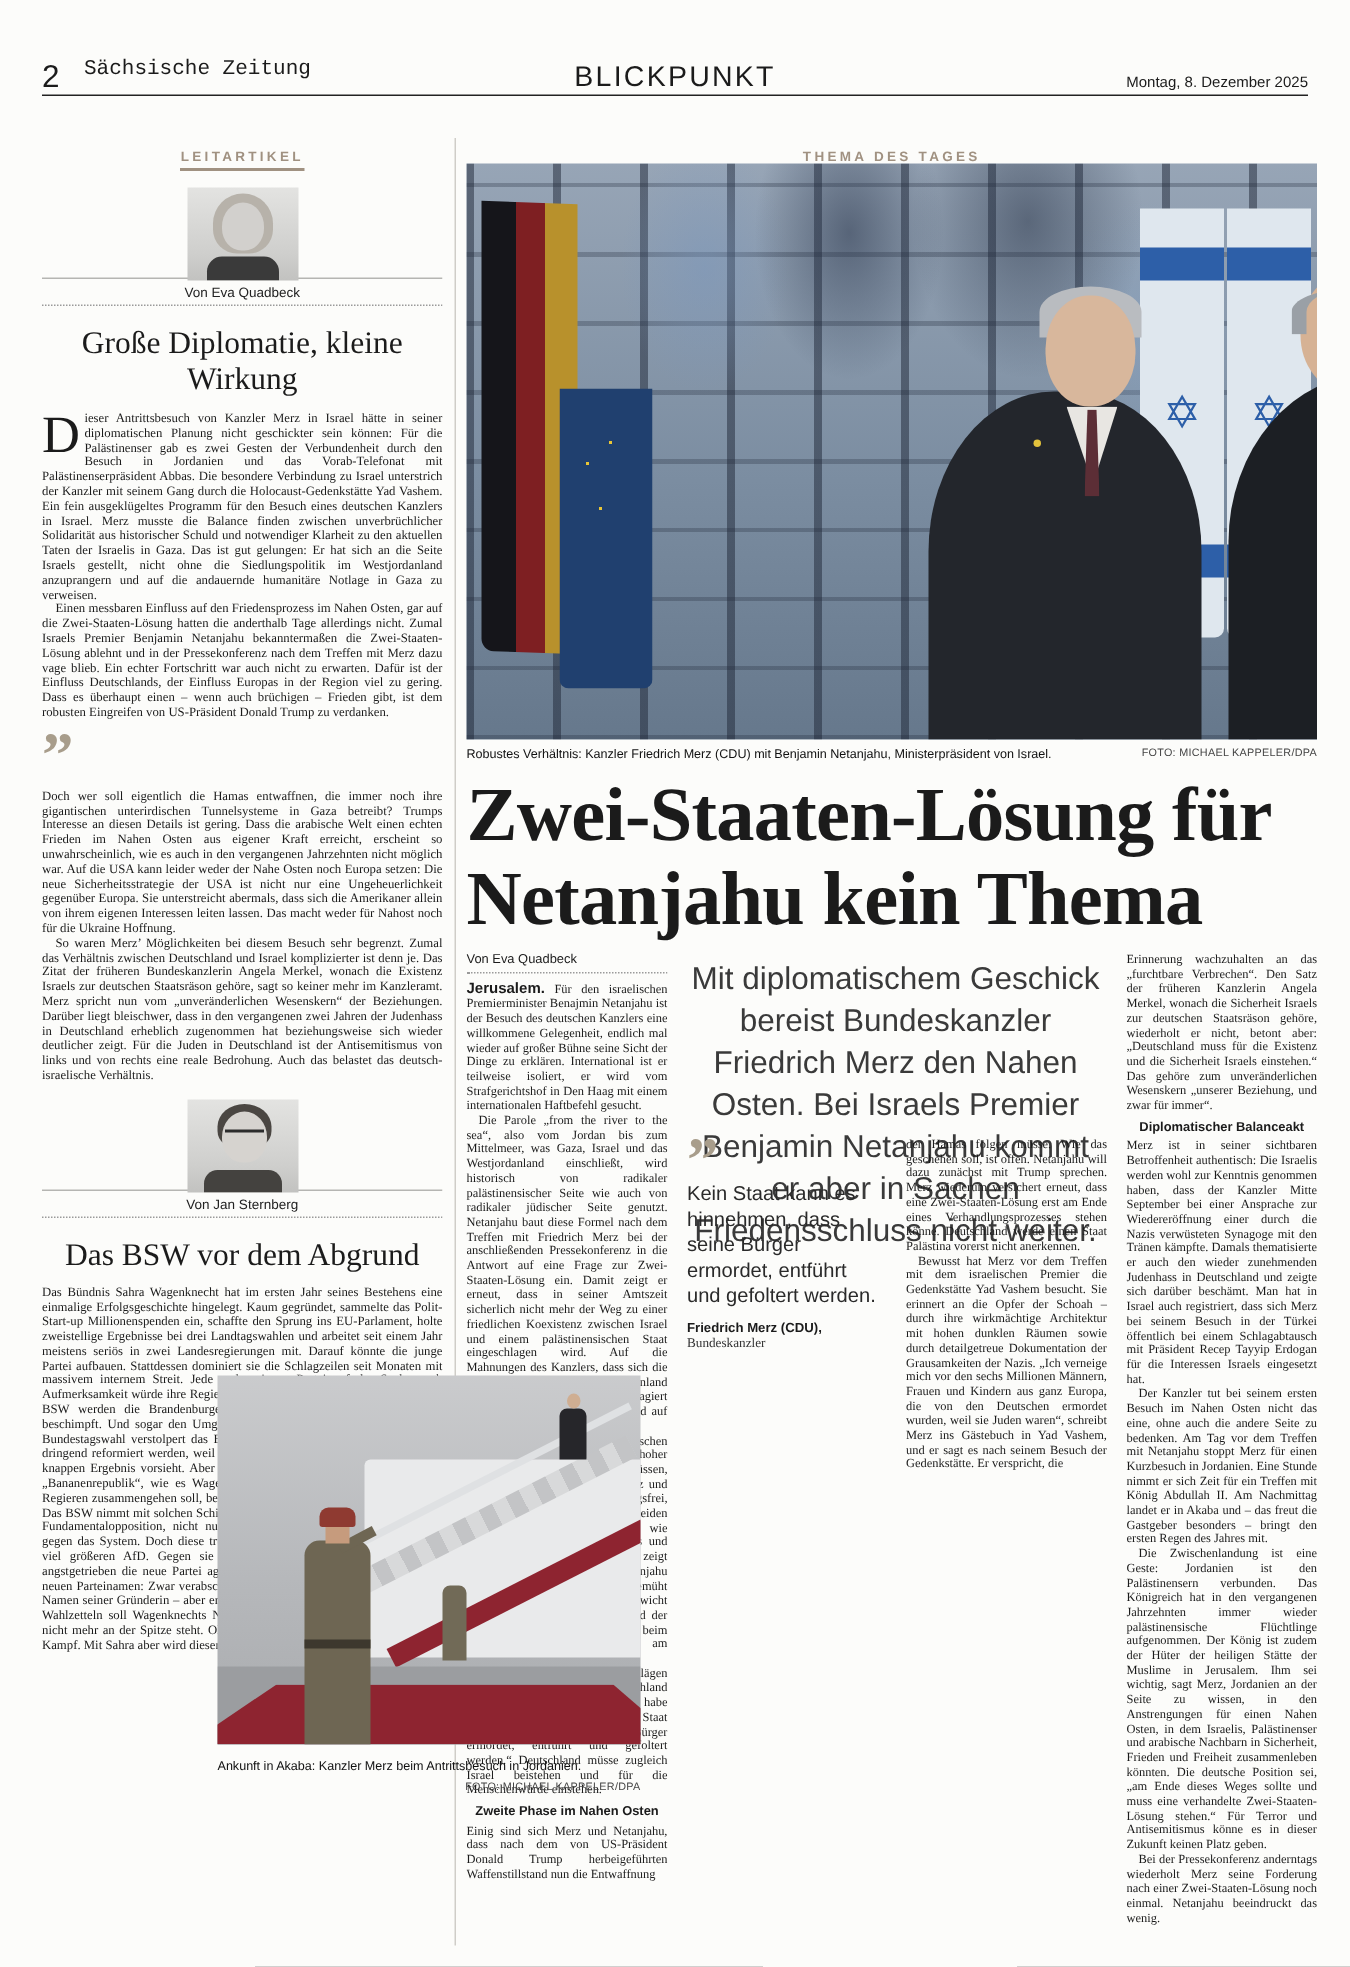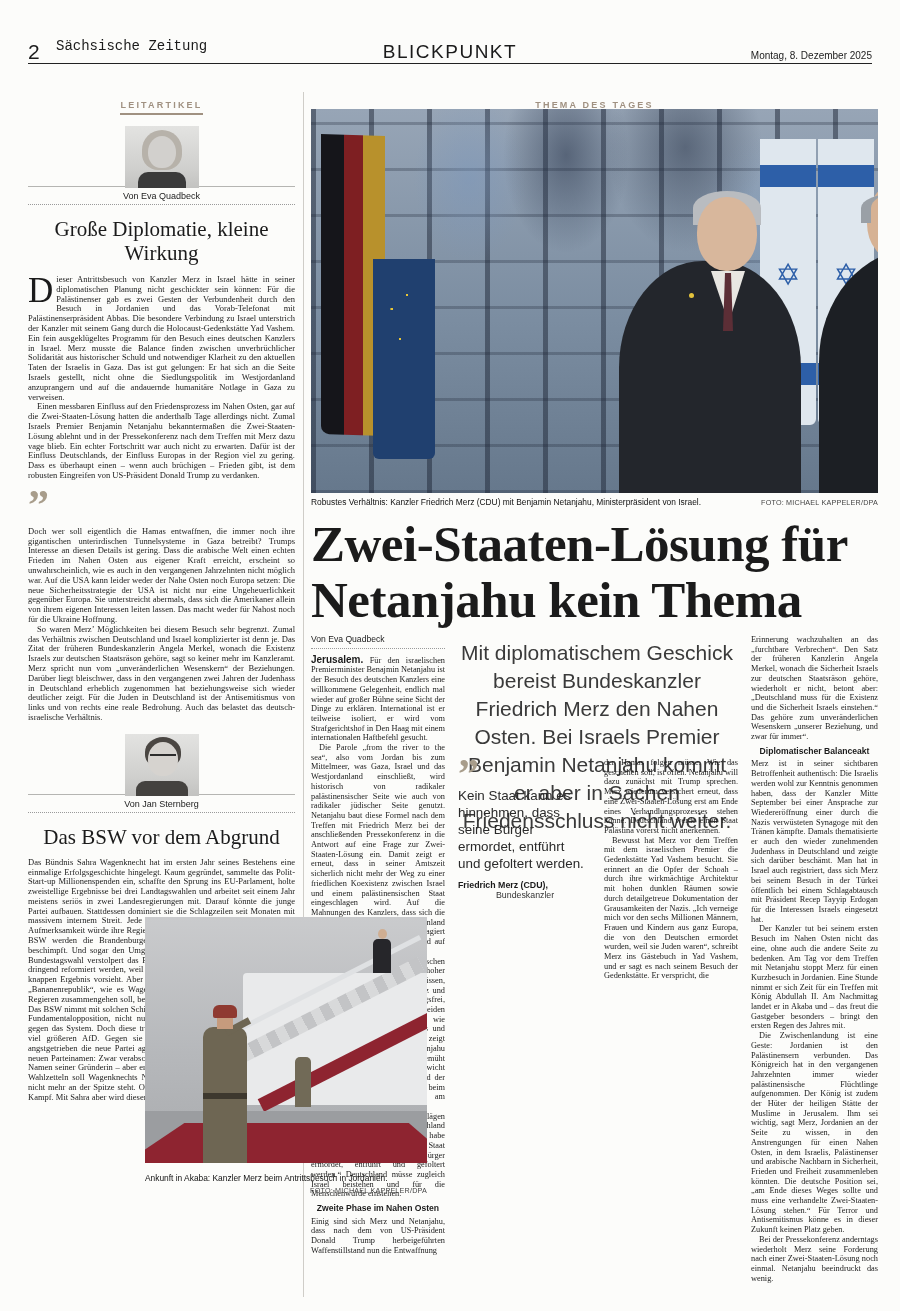--- a/index.html
+++ b/index.html
@@ -99,41 +99,41 @@
   .merz .hair { position:absolute; left:74px; top:-6px; width:68px; height:34px; border-radius:50% 50% 0 0;
           background:#b9bcc0; }
   .merz .pin { position:absolute; left:70px; top:96px; width:5px; height:5px; border-radius:50%; background:#e3c23c; }
   .netanjahu { left:508px; top:74px; width:210px; height:310px; }
   .netanjahu .torso { left:0; width:210px; height:244px; background:#1c1f24; }
   .netanjahu .head { left:48px; top:0; width:64px; height:78px; background:#d6b294; border-radius:48%; }
   .netanjahu .hair { position:absolute; left:42px; top:10px; width:74px; height:30px; border-radius:50% 50% 0 0;
           background:transparent; border-left:10px solid #9aa0a6; border-right:10px solid #9aa0a6; }
 
   .caption-row { position:absolute; left:0; right:0; top:409px; display:flex; justify-content:space-between;
-          font-family:"Liberation Sans",sans-serif;align-items:center; }
+          font-family:"Liberation Sans",sans-serif; }
   .caption { font-size:8.4px; color:#111; }
   .credit { font-size:7.2px; color:#444; letter-spacing:.2px; }
 
   .h-main { position:absolute; left:0; right:0; top:428px; font-size:51px; font-weight:bold;
           line-height:1.1; letter-spacing:-.5px; }
 
   .col { position:absolute; font-size:8.3px; line-height:9.7px; text-align:justify; hyphens:auto; -webkit-hyphens:auto; }
   .col p + p { text-indent:8px; }
   .col .subhead { font-family:"Liberation Sans",sans-serif; font-weight:bold; font-size:8.6px; text-align:center;
           text-indent:0; margin:5px 0 3px 0; }
   .col1 { left:0; top:547px; width:134px; height:748px; overflow:hidden; }
   .col-byline { font-family:"Liberation Sans",sans-serif; font-size:8.6px; padding-bottom:3px;
           border-bottom:1px dotted #9a9a9a; margin-bottom:6px; text-align:left; }
   .dateline { font-weight:bold; font-family:"Liberation Sans",sans-serif; font-size:10px; }
   .standfirst { position:absolute; left:147px; top:551px; width:278px; text-align:center;
           font-family:"Liberation Sans",sans-serif; font-size:21px; line-height:1.33; color:#3a3a3a; }
   .quote2 { position:absolute; left:147px; top:676px; width:132px; }
   .quote2 .pq-text { font-size:13.4px; }
   .attr-name { font-family:"Liberation Sans",sans-serif; font-weight:bold; font-size:8.8px; margin-top:8px; }
-  .attr-role { font-family:Liberation Sans, sans-serif; font-size:8.8px; color:#333;margin-left:38px; }
+  .attr-role { font-family:Liberation Serif, serif; font-size:8.8px; color:#333; }
   .col3 { left:293px; top:670px; width:134px; height:332px; overflow:hidden; }
   .col4 { left:440px; top:547px; width:127px; height:758px; overflow:hidden; }
 
   
   .photo2 { position:absolute; left:145px; top:917px; width:282px; height:246px; overflow:hidden;
           background:linear-gradient(180deg,#cacbcd 0%,#b6b8bb 55%,#a9abae 100%); }
   .tarmac { position:absolute; left:0; right:0; bottom:0; height:52px; background:#9b9da0; }
   .carpet { position:absolute; left:-20px; bottom:0; width:330px; height:40px; background:#8e2430;
           clip-path:polygon(18% 0,86% 0,100% 100%,0 100%); }
   .stair-truck { position:absolute; right:-6px; top:56px; width:190px; height:132px; background:#e9eaeb;

